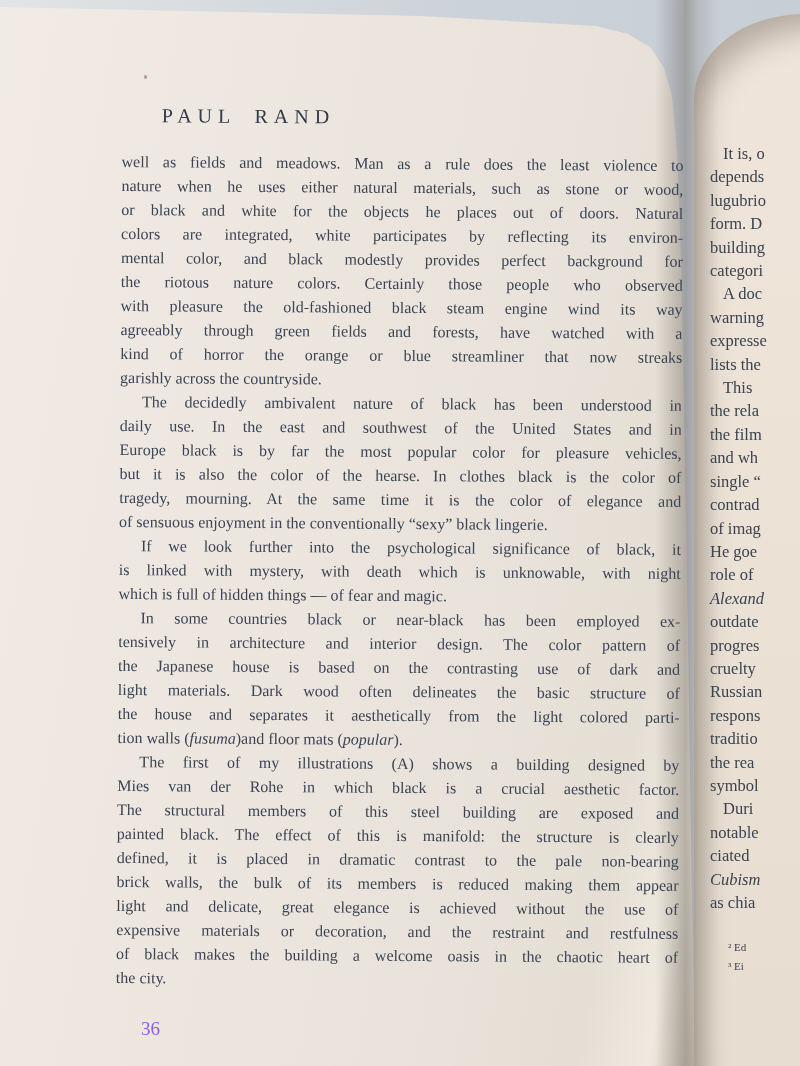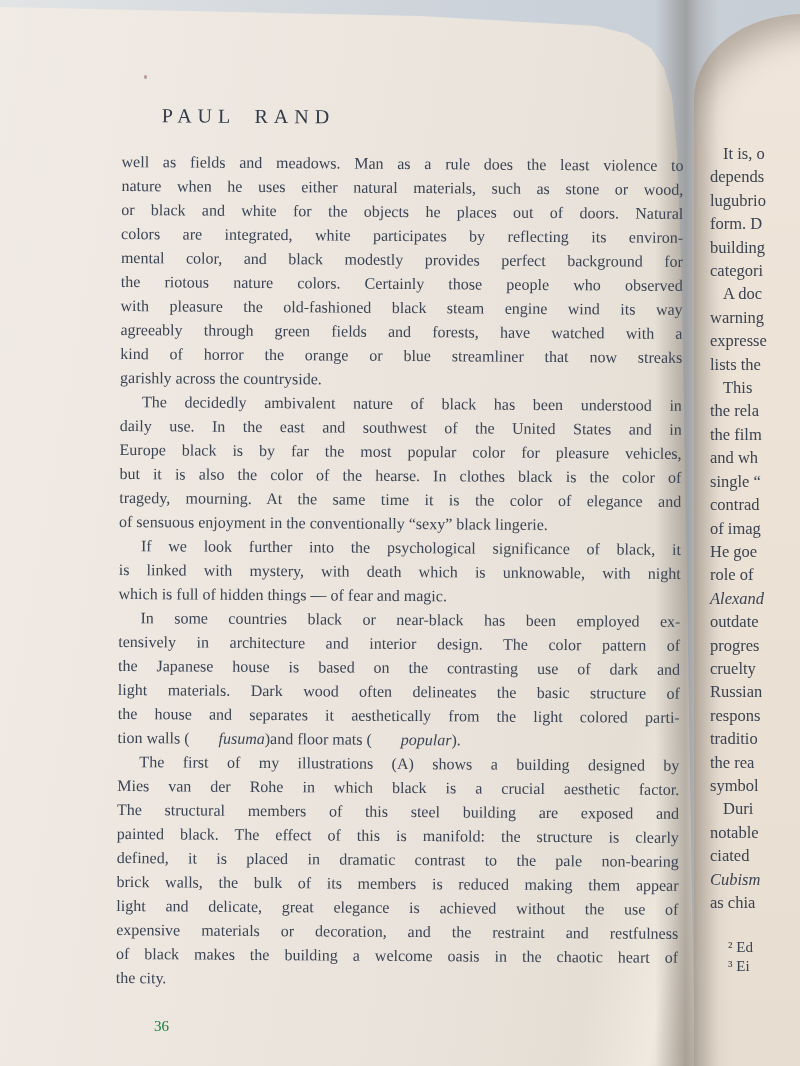--- a/index.html
+++ b/index.html
@@ -35,28 +35,28 @@
     font-size:20px;line-height:22px;letter-spacing:6px;word-spacing:8px;
     margin:0 0 24px 40px;color:#313b4a;
   }
   .para{margin:0;}
   .line{
     width:100%;line-height:24px;font-size:16px;white-space:nowrap;
     text-align:justify;text-align-last:justify;
   }
   .line.last{text-align-last:left;}
   .line.indent{text-indent:22px;}
-  .pagenum{position:absolute;left:154px;top:1018px;font-size:15px;color:#15803d;}
+  .pagenum{position:absolute;left:141px;top:1018px;font-size:19px;color:#8b5cf6;}
   .rp-text{position:absolute;left:710px;top:142px;width:180px;color:#3a4350;}
   .rline{font-size:16.5px;line-height:23.4px;white-space:nowrap;}
   .rline.indent{padding-left:13px;}
   .rline.italic{font-style:italic;}
   .footnotes{position:absolute;left:728px;top:938px;color:#3a4350;}
-  .fline{font-size:15px;line-height:19px;white-space:nowrap;}
-  i{font-style:italic;margin-left:29px;}
+  .fline{font-size:11px;line-height:19px;white-space:nowrap;}
+  i{font-style:italic;}
 </style>
 </head>
 <body>
 
 <div class="backdrop"></div>
 
 <div class="page-left"></div>
 <div class="page-right"></div>
 <div class="gutter"></div>
 <div class="speck"></div>

